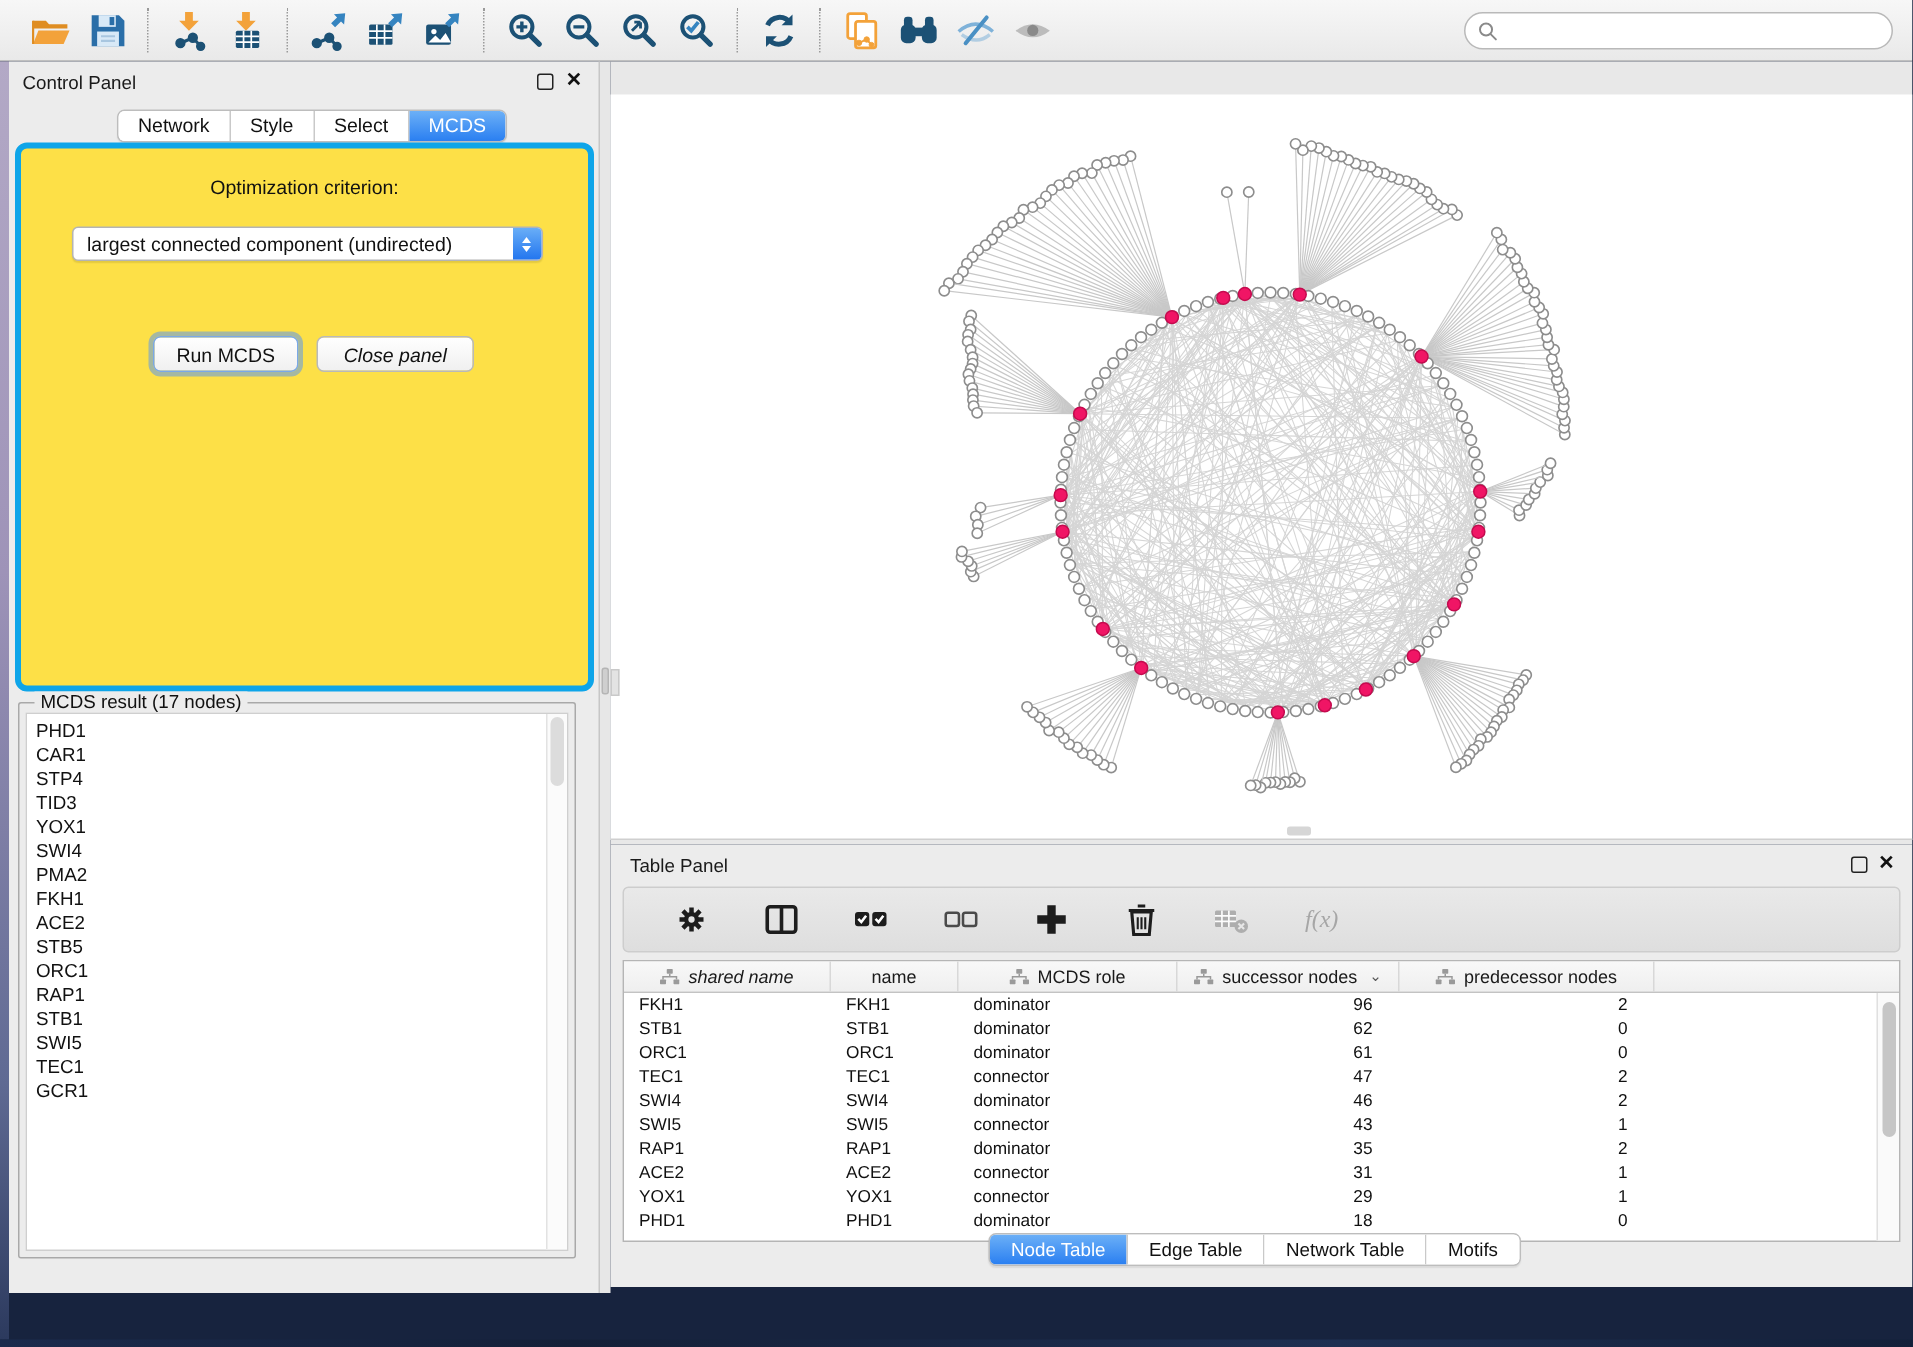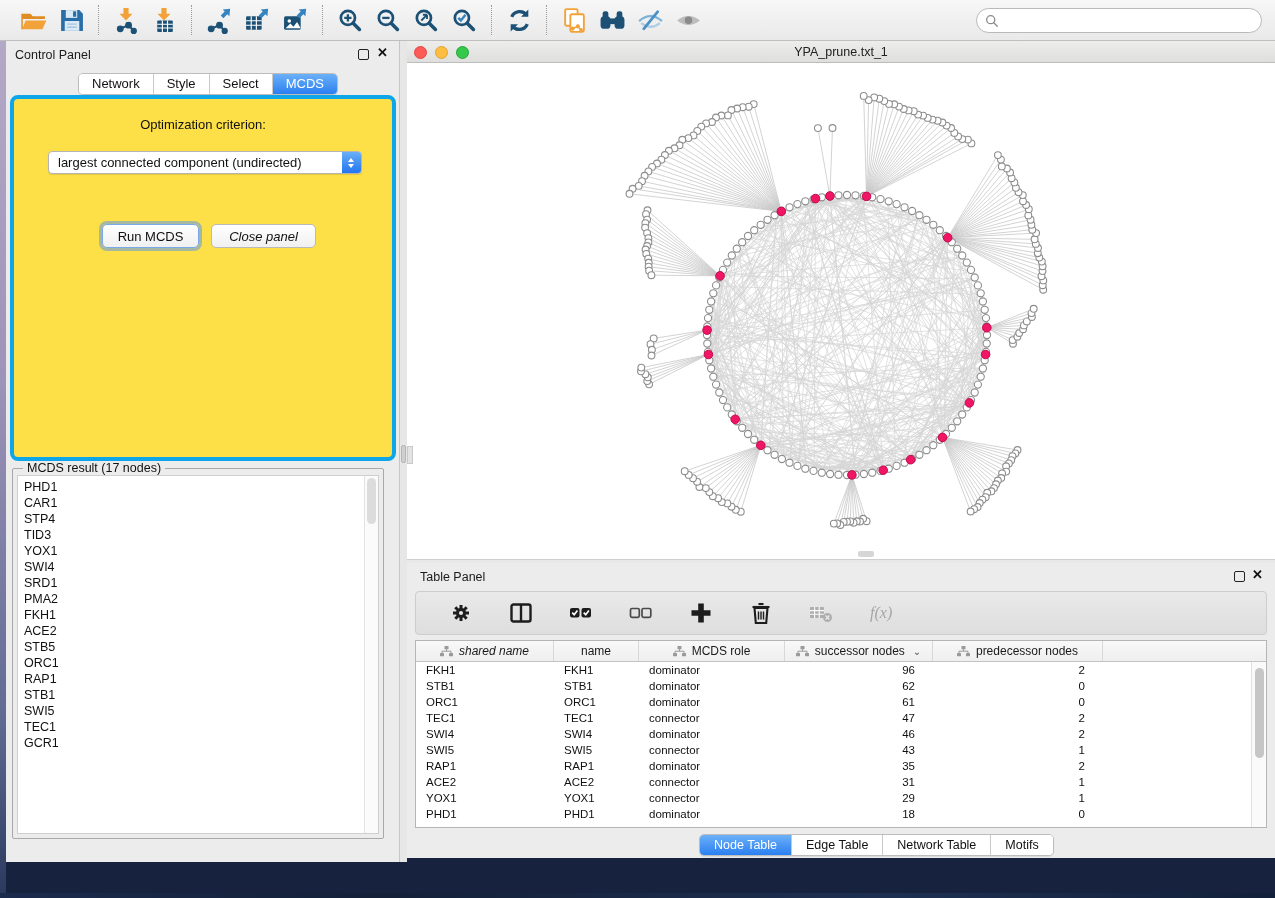--- a/index.html
+++ b/index.html
@@ -112,21 +112,21 @@
     border-right:1px solid #d8d8d8; font-size:12px; color:#1a1a1a; overflow:hidden; }
   .dt-hcell.filler { border-right:none; flex:1; }
   .sort-chev { font-size:10px; color:#555; margin-left:2px; }
   .dt-body { position:absolute; left:0; top:21px; right:15px; bottom:0; overflow:hidden; }
   .dt-row { display:flex; height:16px; }
   .dt-cell { font-size:11.5px; color:#111; line-height:16px; padding-left:10px; overflow:hidden; white-space:nowrap; }
   .dt-cell.num { text-align:right; padding-right:18px; padding-left:0; }
   .dt-scroll { position:absolute; right:0; top:21px; width:15px; bottom:0; background:#fafafa; border-left:1px solid #e0e0e0; }
   .dt-thumb { position:absolute; left:2.5px; top:6px; width:9px; height:90px; background:#c6c6c6; border-radius:5px; }
 
-  .tp-tabs { left:252px; top:271px; height:22px;margin-left:40px; }
+  .tp-tabs { left:252px; top:259px; height:22px; }
   .tp-tabs .seg { font-size:12.5px; line-height:20px; padding:0 14px; }
 
   
   .status-bar { position:absolute; left:6px; top:862px; width:1269px; height:31px;
     background:#ececec; border-top:1px solid #c2c2c2; }
   .menu-btn { position:absolute; left:8px; top:4px; width:30px; height:23px;
     background:linear-gradient(#fbfbfb,#ededed); border:1px solid #b5b5b5; border-radius:3px;
     display:flex; align-items:center; justify-content:center; }
   .memory-btn { position:absolute; right:10px; top:4px; height:23px; padding:0 10px 0 8px;
     background:linear-gradient(#fbfbfb,#ededed); border:1px solid #b5b5b5; border-radius:3px;
@@ -343,21 +343,20 @@
     <div class="groupbox">
       <span class="gb-legend">MCDS result (17 nodes)</span>
       <div class="mcds-list">
         <div class="mcds-inner" id="mcds-items">
             <div>PHD1</div>
             <div>CAR1</div>
             <div>STP4</div>
             <div>TID3</div>
             <div>YOX1</div>
             <div>SWI4</div>
-            <div>SRD1</div>
             <div>PMA2</div>
             <div>FKH1</div>
             <div>ACE2</div>
             <div>STB5</div>
             <div>ORC1</div>
             <div>RAP1</div>
             <div>STB1</div>
             <div>SWI5</div>
             <div>TEC1</div>
             <div>GCR1</div>
@@ -367,26 +366,20 @@
           </div>
       </div>
     </div>
   </div>
 
   <div class="v-divider">
       <div class="v-handle"></div>
     </div>
 
   <div class="network-window">
-    <div class="net-titlebar">
-      <span class="tl tl-red"></span>
-      <span class="tl tl-yellow"></span>
-      <span class="tl tl-green"></span>
-      <span class="net-title">YPA_prune.txt_1</span>
-    </div>
     <div class="net-canvas">
       <svg id="netsvg" width="868" height="497" viewBox="0 0 868 497">
           <g stroke="#b3b3b3" stroke-width="0.7" opacity="0.55">
             <line x1="576.8" y1="263.7" x2="568.1" y2="223.4"></line>
             <line x1="574.8" y1="296.7" x2="391.4" y2="400.1"></line>
             <line x1="304.0" y1="288.5" x2="327.3" y2="194.2"></line>
             <line x1="307.0" y1="239.2" x2="456.5" y2="136.0"></line>
             <line x1="309.2" y1="312.8" x2="415.3" y2="406.8"></line>
             <line x1="440.0" y1="135.0" x2="517.8" y2="159.3"></line>
             <line x1="448.3" y1="408.8" x2="303.2" y2="280.3"></line>

